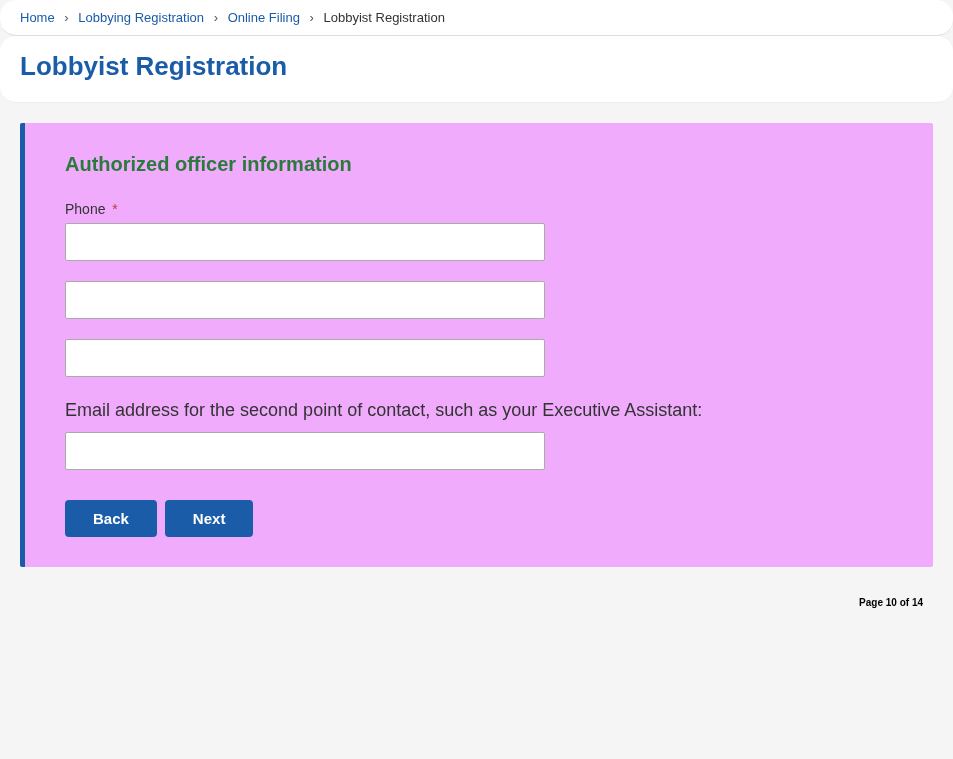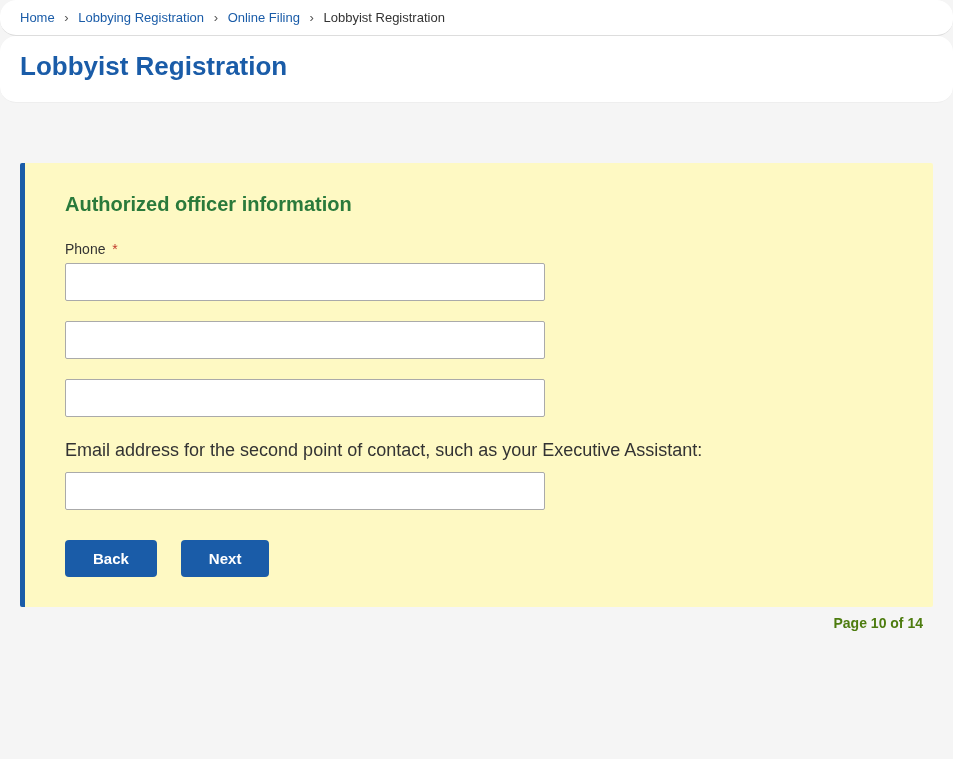--- a/index.html
+++ b/index.html
@@ -49,25 +49,24 @@
       color: #1a5ca8;
       font-size: 26px;
       font-weight: bold;
     }
 
     .main-content {
       padding: 20px;
     }
 
     .form-card {
-      background-color: #fef9c3;
+      background-color: #f0abfc;
       border-left: 5px solid #1a5ca8;
       padding: 30px 40px;
       border-radius: 2px;
-      margin-top: 40px;
     }
 
     .section-title {
       color: #2a7a3b;
       font-size: 20px;
       font-weight: bold;
       margin-bottom: 25px;
     }
 
     .form-group {
@@ -99,45 +98,45 @@
 
     .help-text {
       font-size: 18px;
       color: #333;
       margin-bottom: 8px;
       line-height: 1.5;
     }
 
     .button-row {
       display: flex;
-      gap: 24px;
+      gap: 8px;
       margin-top: 30px;
       margin-left: 0;
     }
 
     .btn {
       padding: 10px 28px;
       font-size: 15px;
       font-weight: bold;
       border: none;
       border-radius: 4px;
       cursor: pointer;
     }
 
     .btn-primary {
       background-color: #1a5ca8;
       color: #fff;
     }
 
     .page-indicator {
       text-align: right;
-      margin-top: 8px;
-      font-size: 14px;
+      margin-top: 30px;
+      font-size: 10px;
       font-weight: bold;
-      color: #4d7c0f;
+      color: #000000;
       padding-right: 10px;
     }
   </style>
 </head>
 <body>
 
 <div class="breadcrumb-bar">
   <a href="#">Home</a>
   <span class="breadcrumb-separator">›</span>
   <a href="#">Lobbying Registration</a>

